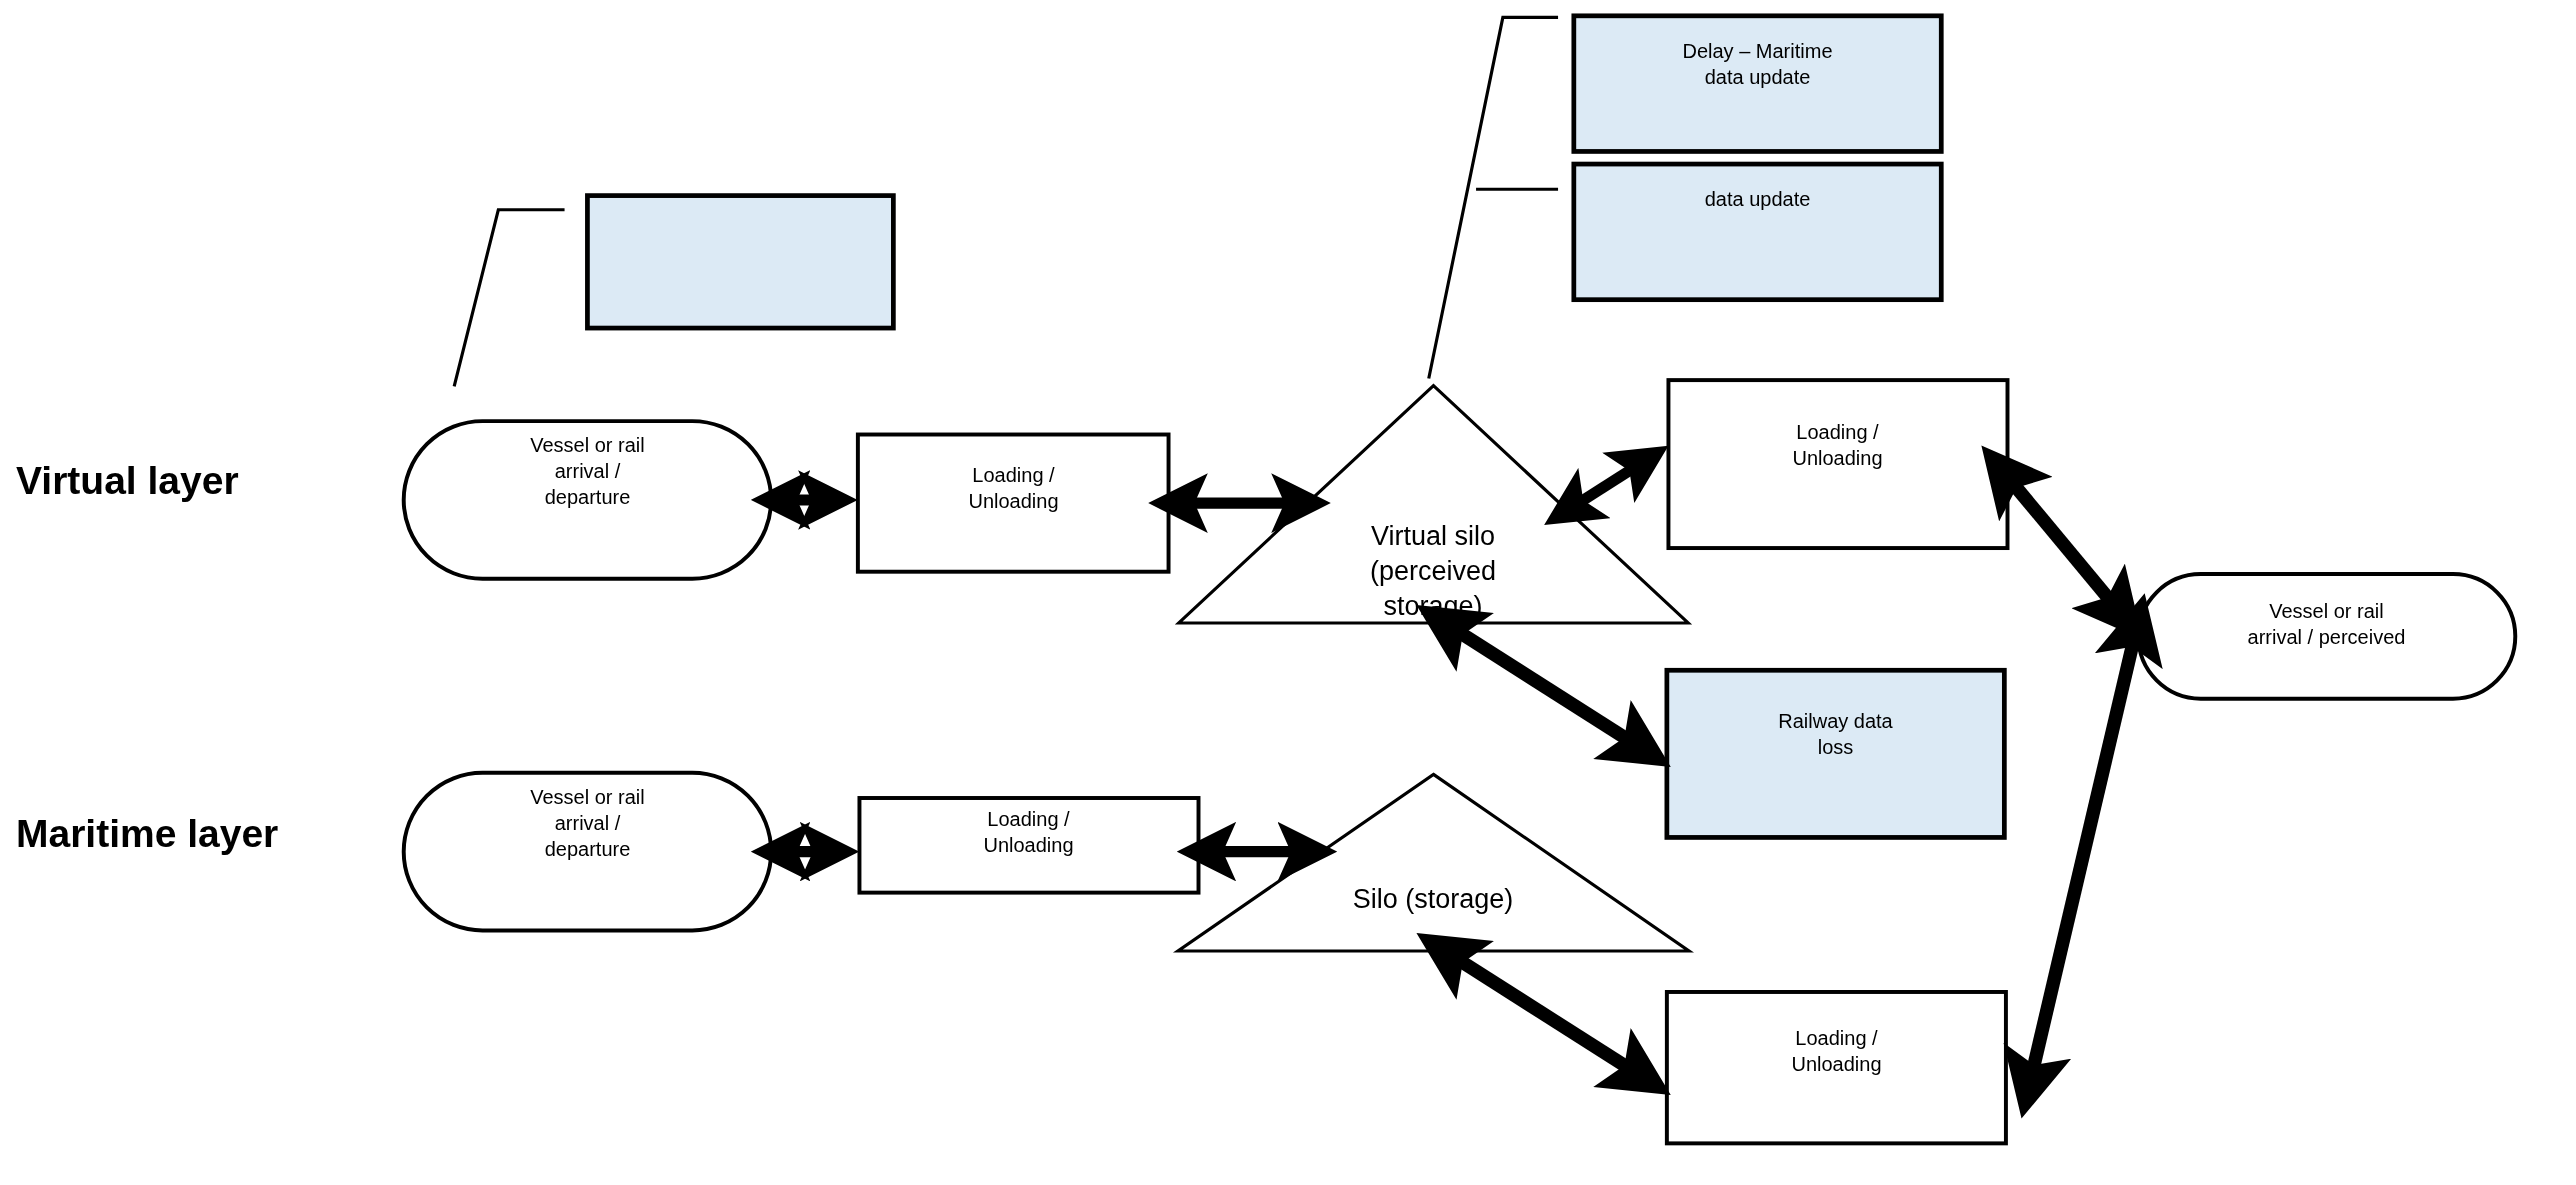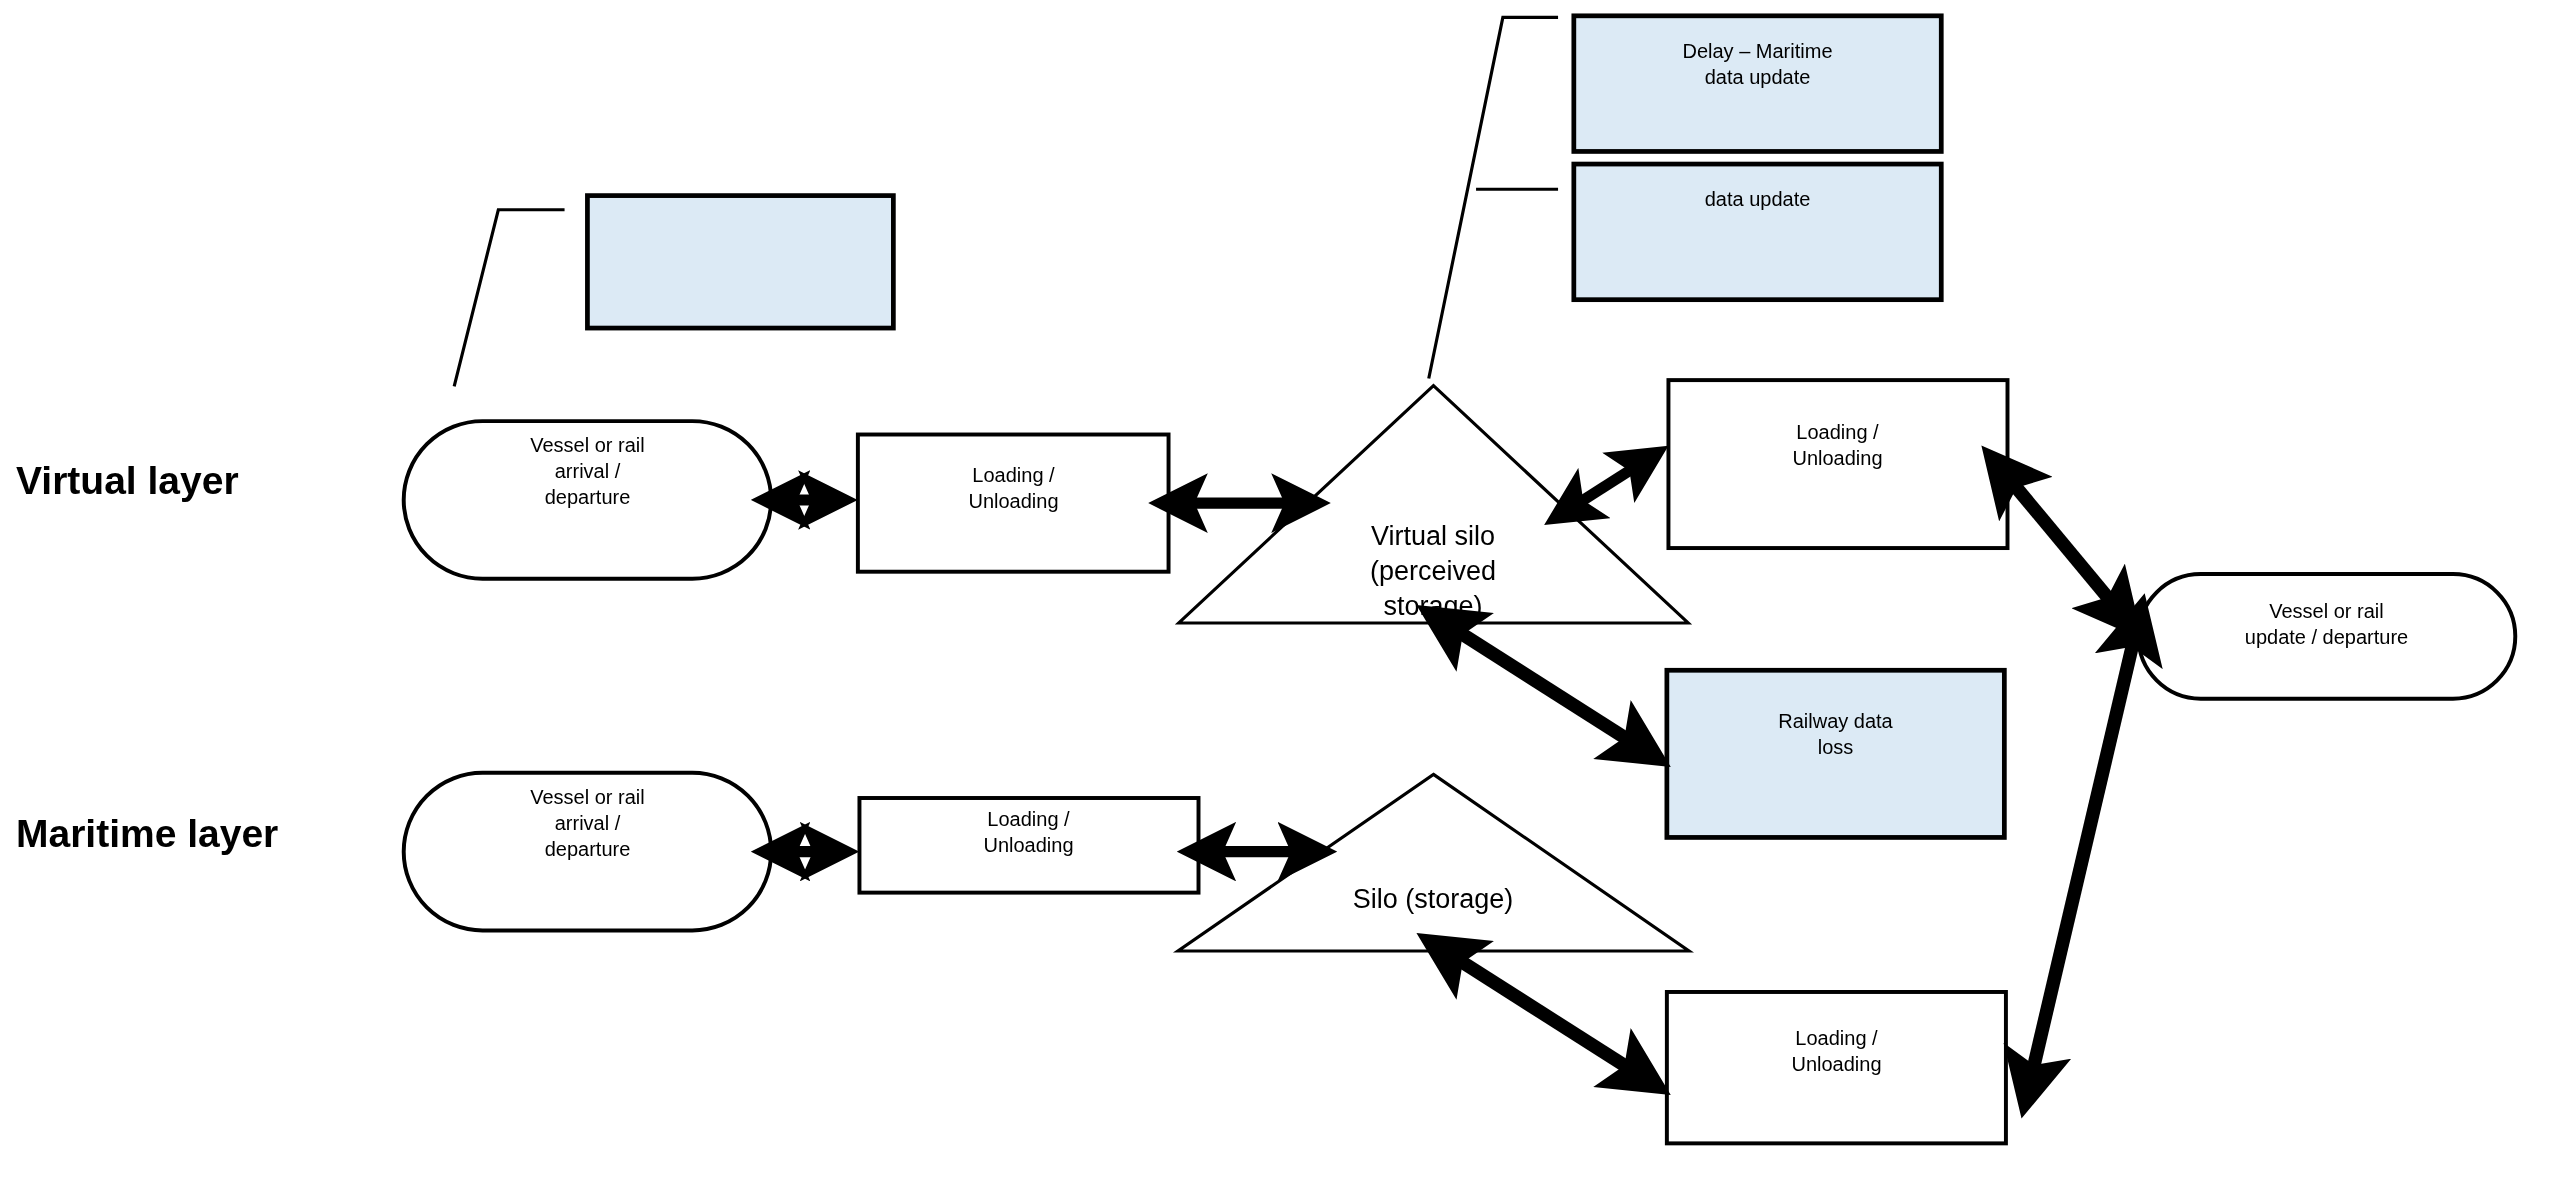--- a/index.html
+++ b/index.html
@@ -96,21 +96,21 @@
     <div>storage)</div>
   </div>
 
   <div class="lbl node-text" style="left:1668px;top:419px;width:339px;">
     <div>Loading /</div>
     <div>Unloading</div>
   </div>
 
   <div class="lbl node-text" style="left:2138px;top:598px;width:377px;">
     <div>Vessel or rail</div>
-    <div>update / departure</div>
+    <div>arrival / perceived</div>
   </div>
 
   <div class="lbl node-text" style="left:404px;top:784px;width:367px;">
     <div>Vessel or rail</div>
     <div>arrival /</div>
     <div>departure</div>
   </div>
 
   <div class="lbl node-text" style="left:859px;top:806px;width:339px;">
     <div>Loading /</div>

